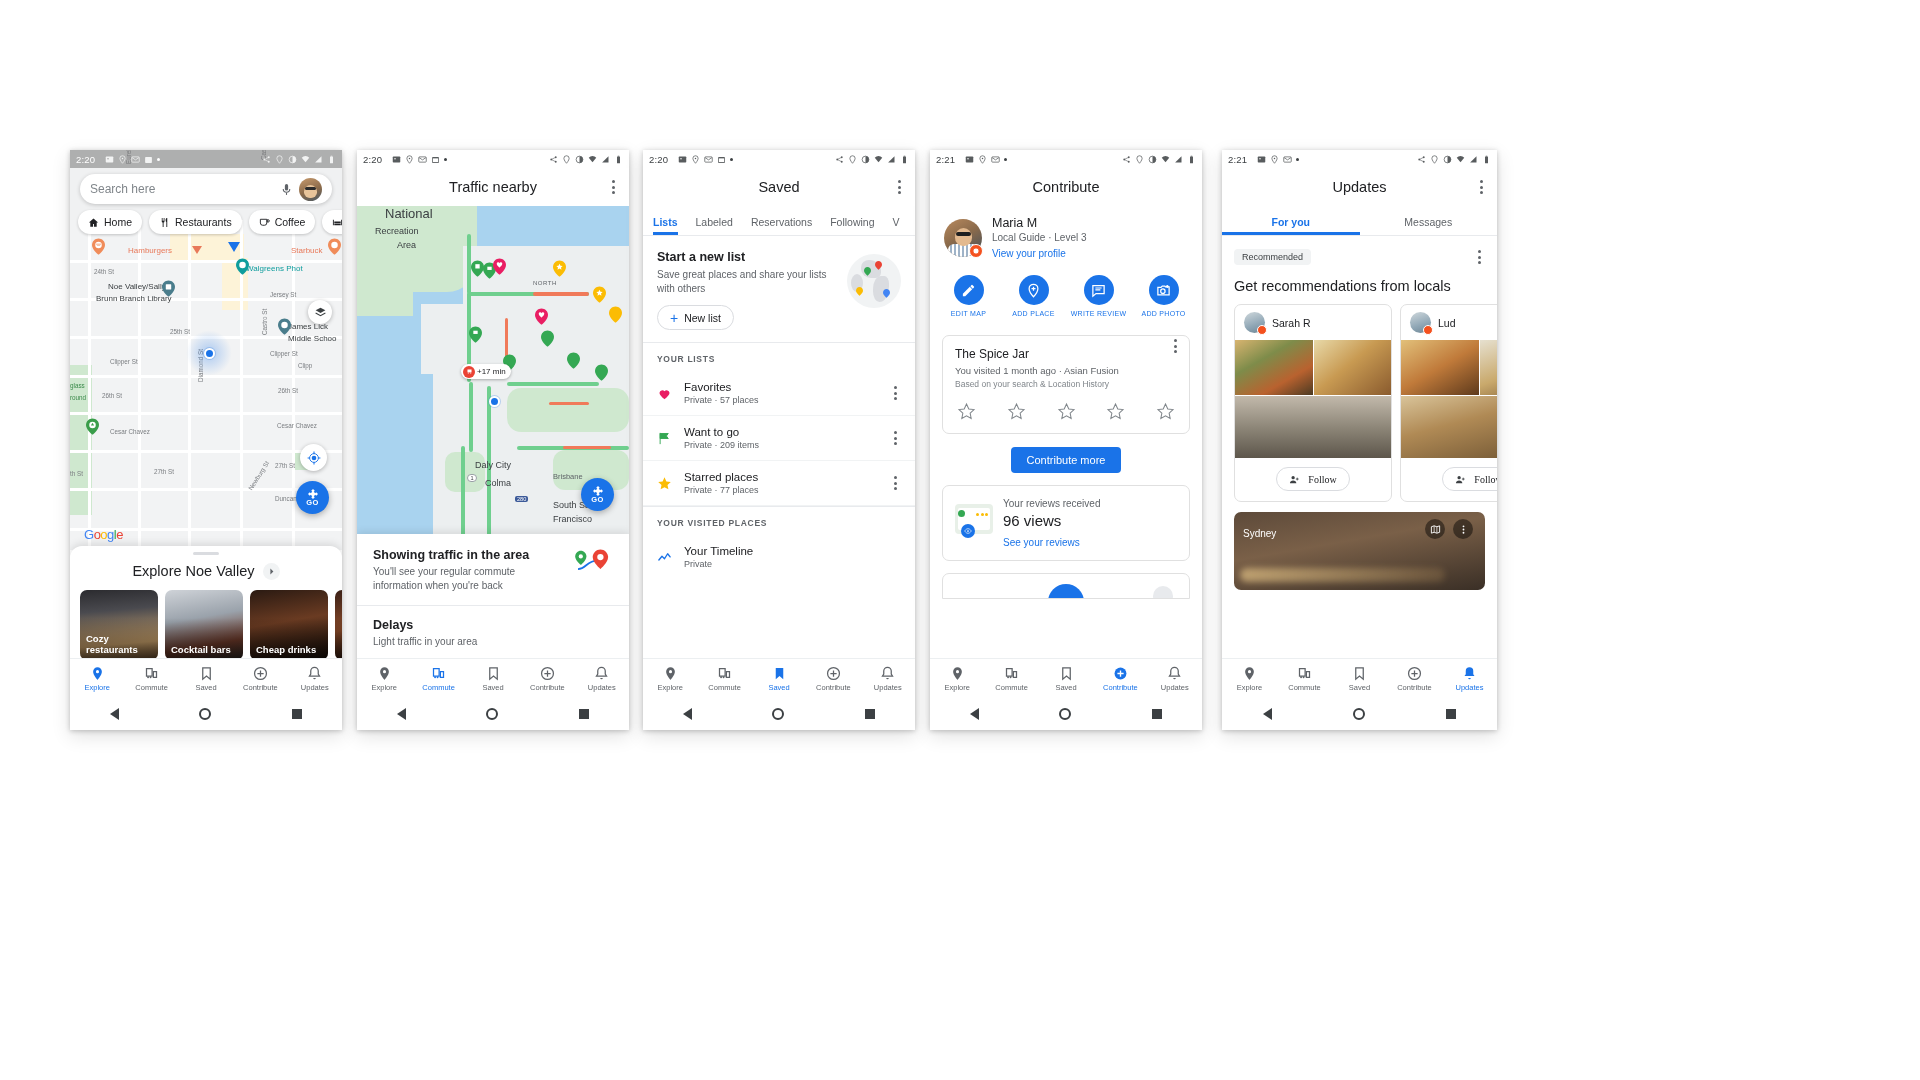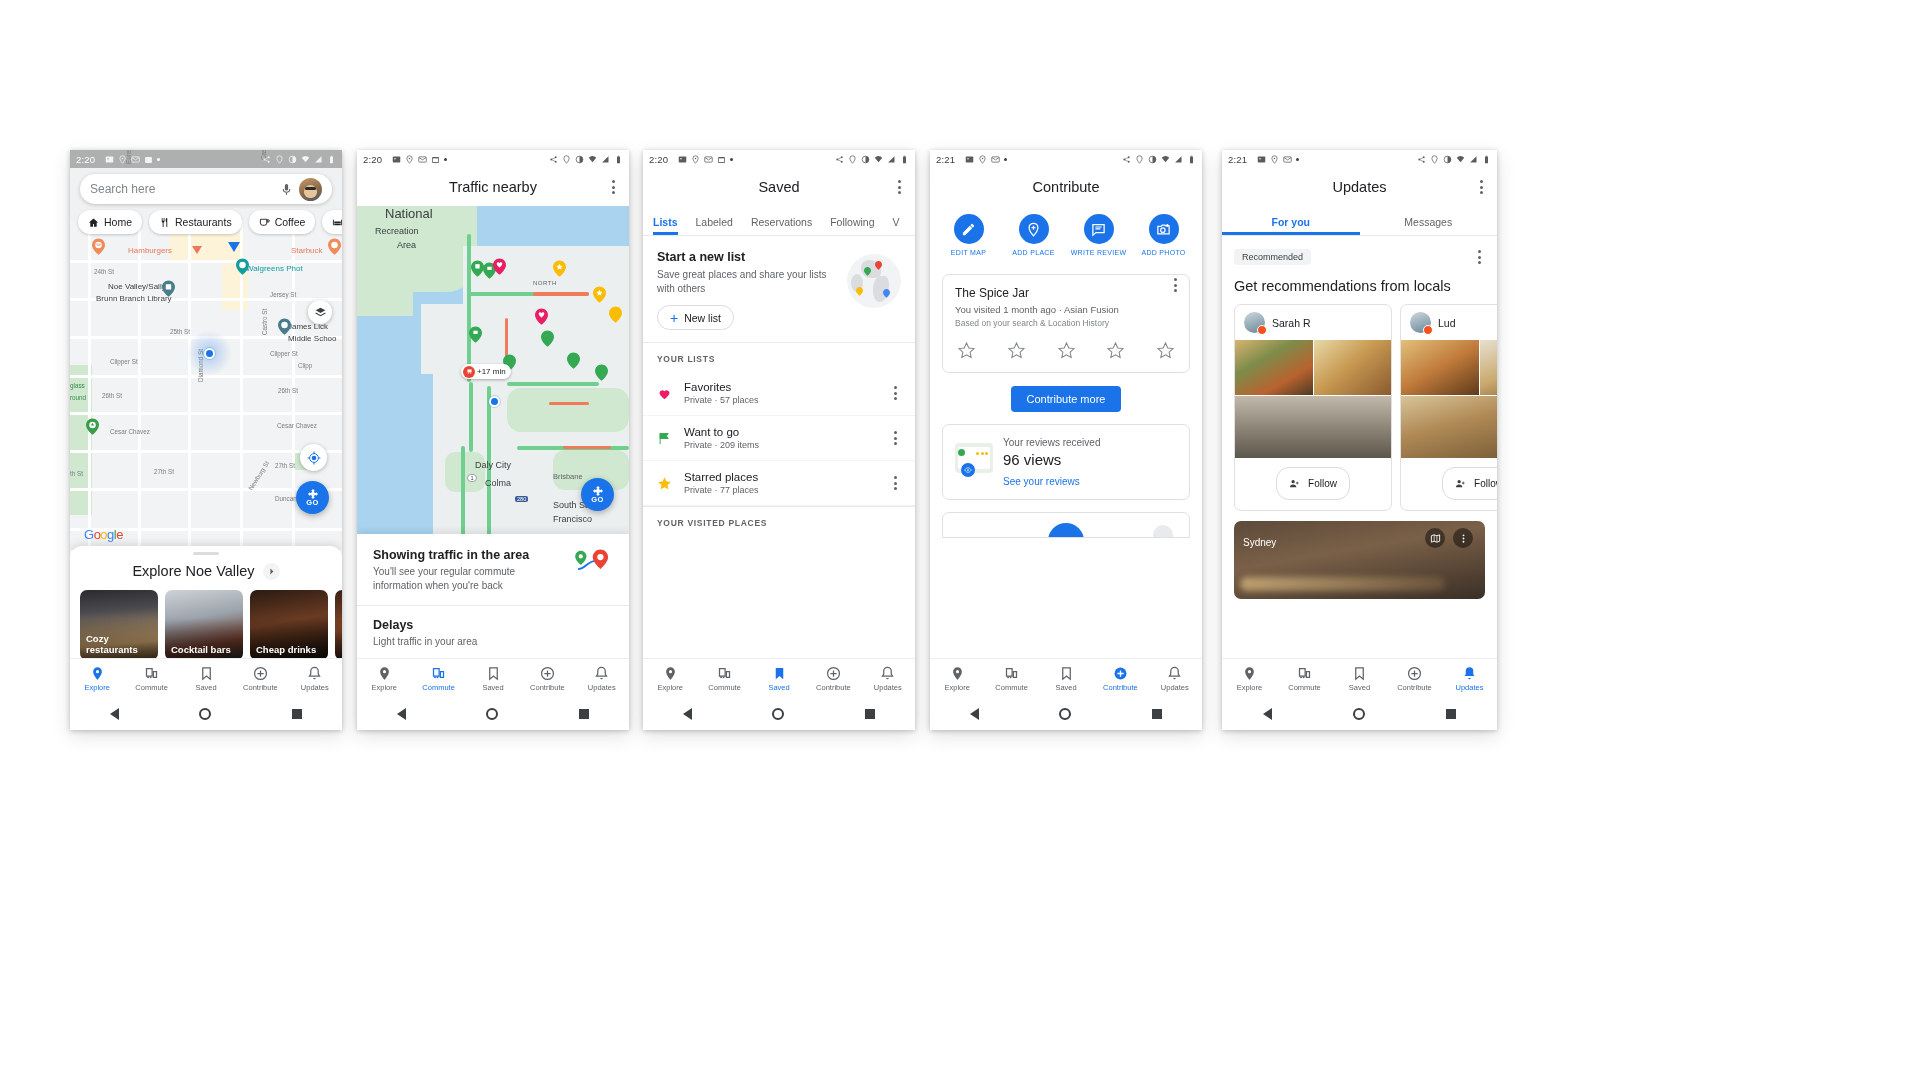--- a/index.html
+++ b/index.html
@@ -262,21 +262,21 @@
   .ucard { flex:0 0 158px; border:1px solid #e0e0e0; border-radius:7px; overflow:hidden; background:#fff; }
   .ucard .uh { display:flex; align-items:center; gap:7px; padding:7px 9px; }
   .ua { width:21px;height:21px;border-radius:50%;flex:0 0 21px;position:relative;
        background:linear-gradient(160deg,#cfd8dc 0%,#8fa6b5 60%,#6d8594 100%); }
   .ua .b2 { position:absolute; right:-2px; bottom:-2px; width:10px;height:10px;border-radius:50%;background:#f4511e;border:1.2px solid #fff; }
   .un { font-size:10.5px; color:#202124; }
   .ugrid { display:grid; grid-template-columns:1fr 1fr; gap:1px; background:#fff; }
   .ugrid .g { height:55px; }
   .ugrid .wide { grid-column:1 / span 2; height:62px; }
   .ufoot { display:flex; justify-content:center; padding:9px 0 10px; }
-  .followbtn { display:inline-flex; align-items:center; gap:8px; height:33px; border:1px solid #dadce0; border-radius:13px; padding:0 12px; font-size:10px; color:#202124; cursor:pointer; }
+  .followbtn { display:inline-flex; align-items:center; gap:8px; height:24px; border:1px solid #dadce0; border-radius:13px; padding:0 12px; font-size:10px; color:#202124; cursor:pointer;font-family:Liberation Serif, serif; }
   .followbtn svg{width:11px;height:11px;fill:#3c4043;display:block;}
 
   .photocard { margin:10px 12px 0; height:78px; border-radius:7px; overflow:hidden; position:relative;
     background:linear-gradient(170deg,#5d4a3a 0%,#7a6048 40%,#3a2f26 100%); }
   .photocard .ptxt { position:absolute; left:9px; top:16px; color:#fff; font-size:10px; }
   .photocard .pbtn { position:absolute; top:7px; width:20px;height:20px;border-radius:50%;background:rgba(0,0,0,.45);display:flex;align-items:center;justify-content:center; cursor:pointer;}
   .photocard .pbtn svg{width:11px;height:11px;fill:#fff;display:block;}
   .photocard .glow { position:absolute; left:6px; bottom:8px; right:40px; height:14px; border-radius:7px;
     background:linear-gradient(90deg, rgba(255,220,150,.55), rgba(255,200,120,.15)); filter:blur(3px); }
 
@@ -1087,20 +1087,31 @@
         </span>
     <span class="kebab" style="position:static;transform:none;">
           <i></i>
           <i></i>
           <i></i>
         </span>
   </div>
 
   <div class="sechead">YOUR VISITED PLACES</div>
 
+  <div class="listrow" style="border-bottom:none;">
+    <span class="li">
+          <svg viewBox="0 0 24 24">
+            <path d="M3 16l5-6 4 4 5-8 4 5" fill="none" stroke="#1a73e8" stroke-width="2.2" stroke-linecap="round" stroke-linejoin="round"></path>
+          </svg>
+        </span>
+    <span class="lt">
+          <span class="l1" style="display:block">Your Timeline</span>
+          <span class="l2" style="display:block">Private</span>
+        </span>
+  </div>
 
   <div class="botnav">
     <div class="nav-item">
       <span class="ni">
             <svg viewBox="0 0 24 24">
               <path d="M12 2a7 7 0 00-7 7c0 5.2 7 13 7 13s7-7.8 7-13a7 7 0 00-7-7zm0 9.5A2.5 2.5 0 1112 6.5a2.5 2.5 0 010 5z"></path>
             </svg>
           </span>
       <span class="nl">Explore</span>
     </div>
@@ -1210,20 +1221,39 @@
               <rect x="10" y="2" width="4" height="2" fill="currentColor"></rect>
             </svg>
           </span>
     </div>
   </div>
 
   <div class="appbar">
     <div class="title">Contribute</div>
   </div>
 
+  <div class="profrow">
+    <div class="pavatar">
+      <div class="inner">
+            <div class="shirt"></div>
+            <div class="face"></div>
+            <div class="glass"></div>
+          </div>
+      <div class="badge">
+            <svg viewBox="0 0 24 24">
+              <path d="M12 2l2.2 4.2L19 5l-1.2 4.6L22 12l-4.2 2.4L19 19l-4.8-1.2L12 22l-2.2-4.2L5 19l1.2-4.6L2 12l4.2-2.4L5 5l4.8 1.2z"></path>
+            </svg>
+          </div>
+    </div>
+    <div>
+      <div class="pname">Maria M</div>
+      <div class="prole">Local Guide · Level 3</div>
+      <div class="plink">View your profile</div>
+    </div>
+  </div>
 
   <div class="actions">
     <div class="act">
       <span class="ab">
             <svg viewBox="0 0 24 24">
               <path d="M3 17.2V21h3.8L17.9 9.9l-3.8-3.8zM20.7 7.1a1 1 0 000-1.4l-2.4-2.4a1 1 0 00-1.4 0l-1.9 1.9 3.8 3.8z"></path>
             </svg>
           </span>
       <span class="al">EDIT MAP</span>
     </div>

